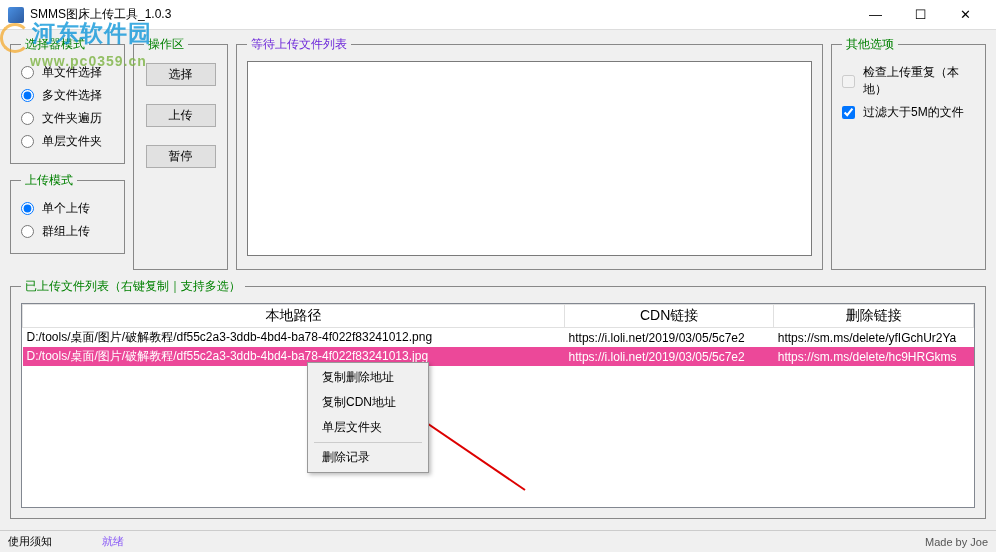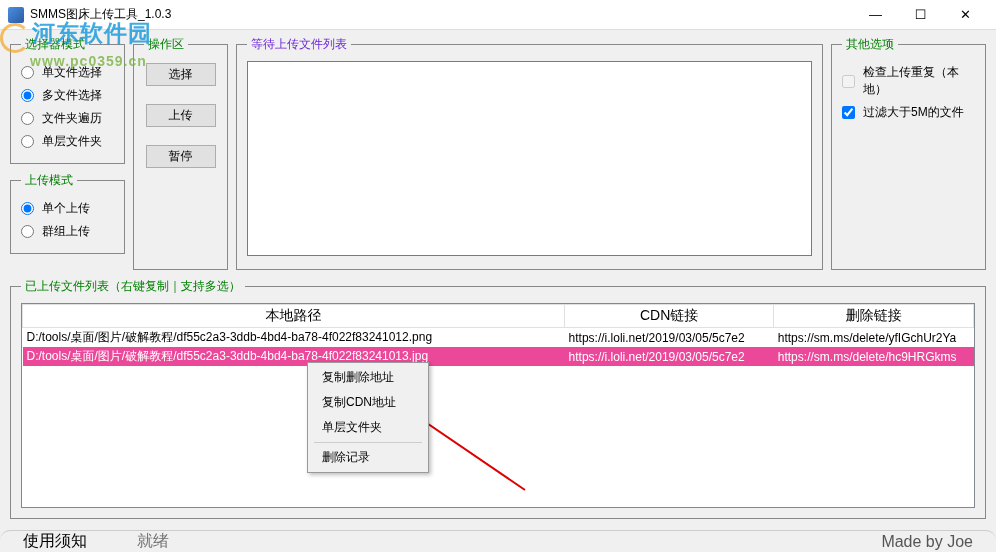--- a/index.html
+++ b/index.html
@@ -23,22 +23,22 @@
     .other-options { width: 155px; }
     .radio-row, .check-row { display: flex; align-items: center; gap: 8px; padding: 3px 0; }
     .radio-row input, .check-row input { margin: 0; }
     .uploaded-list { margin-top: 8px; border: 1px solid #888; }
     .uploaded-list legend { color: #008000; padding: 0 4px; }
     .table-wrap { border: 1px solid #828790; background: #fff; height: 205px; overflow: hidden; }
     table { width: 100%; border-collapse: collapse; table-layout: fixed; }
     th { background: #fff; border: 1px solid #e0e0e0; font-weight: normal; padding: 2px 4px; text-align: center; font-size: 14px; }
     td { padding: 1px 4px; font-size: 12px; overflow: hidden; white-space: nowrap; text-overflow: clip; border: none; }
     tr.selected td { background: #ec4899; color: #fff; }
-    .statusbar { position: absolute; bottom: 0; left: 0; right: 0; height: 22px; background: #f0f0f0; border-top: 1px solid #ccc; display: flex; align-items: center; padding: 0 23px; font-size: 16px; border-radius: 10px; }
-    .statusbar .ready { color: #737373; margin-left: 50px; }
+    .statusbar { position: absolute; bottom: 0; left: 0; right: 0; height: 22px; background: #f0f0f0; border-top: 1px solid #ccc; display: flex; align-items: center; padding: 0 8px; font-size: 11px; }
+    .statusbar .ready { color: #8b5cf6; margin-left: 50px; }
     .statusbar .credit { margin-left: auto; color: #555; }
     .context-menu { position: absolute; left: 307px; top: 362px; width: 122px; background: #f0f0f0; border: 1px solid #999; box-shadow: 2px 2px 4px rgba(0,0,0,0.25); padding: 2px; z-index: 10; }
     .context-menu .item { padding: 4px 12px; cursor: pointer; }
     .context-menu .sep { height: 1px; background: #ccc; margin: 2px 4px; }
     .watermark { position: absolute; top: 18px; left: 0; width: 190px; z-index: 20; pointer-events: none; }
     .watermark .cn { color: #0091d8; font-size: 23px; font-weight: bold; opacity: 0.75; letter-spacing: 1px; }
     .watermark .glyph { display:inline-block; width:30px; height:30px; border:3px solid #f5a623; border-radius:50%; border-right-color:transparent; vertical-align:middle; margin-right:2px; opacity:0.7; }
     .watermark .url { color: #7cb342; font-size: 14px; font-weight: bold; opacity: 0.8; letter-spacing: 1px; margin-left: 30px; }
     .arrow-svg { position: absolute; left: 365px; top: 380px; pointer-events: none; z-index: 9; }
     .left-col { display: flex; flex-direction: column; }

